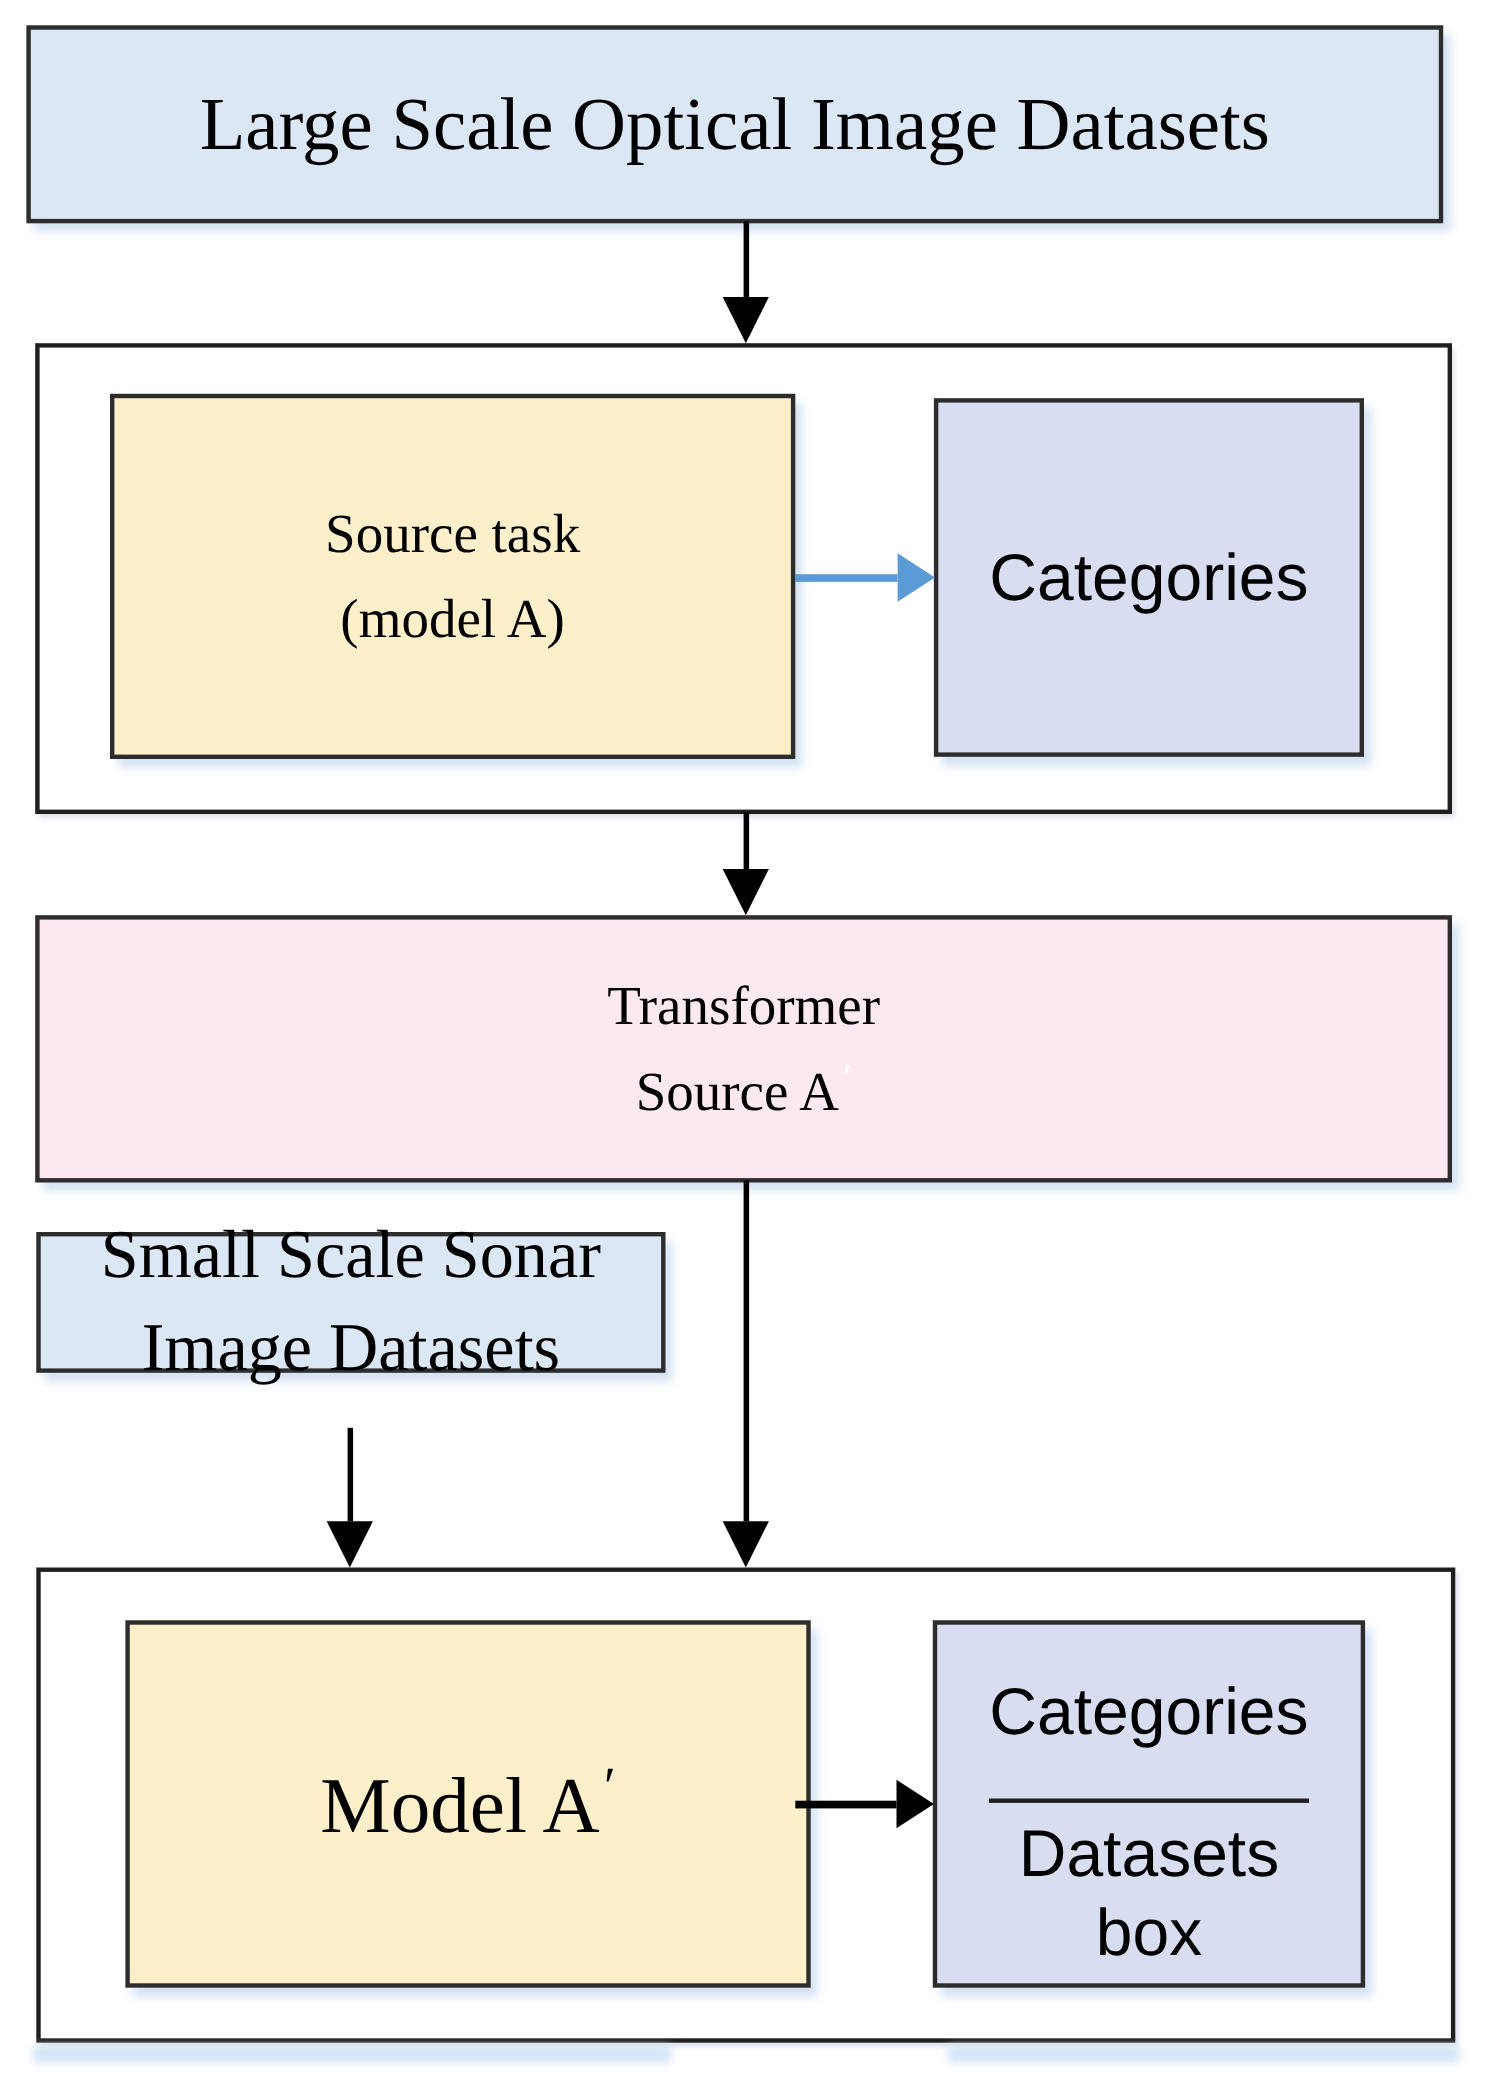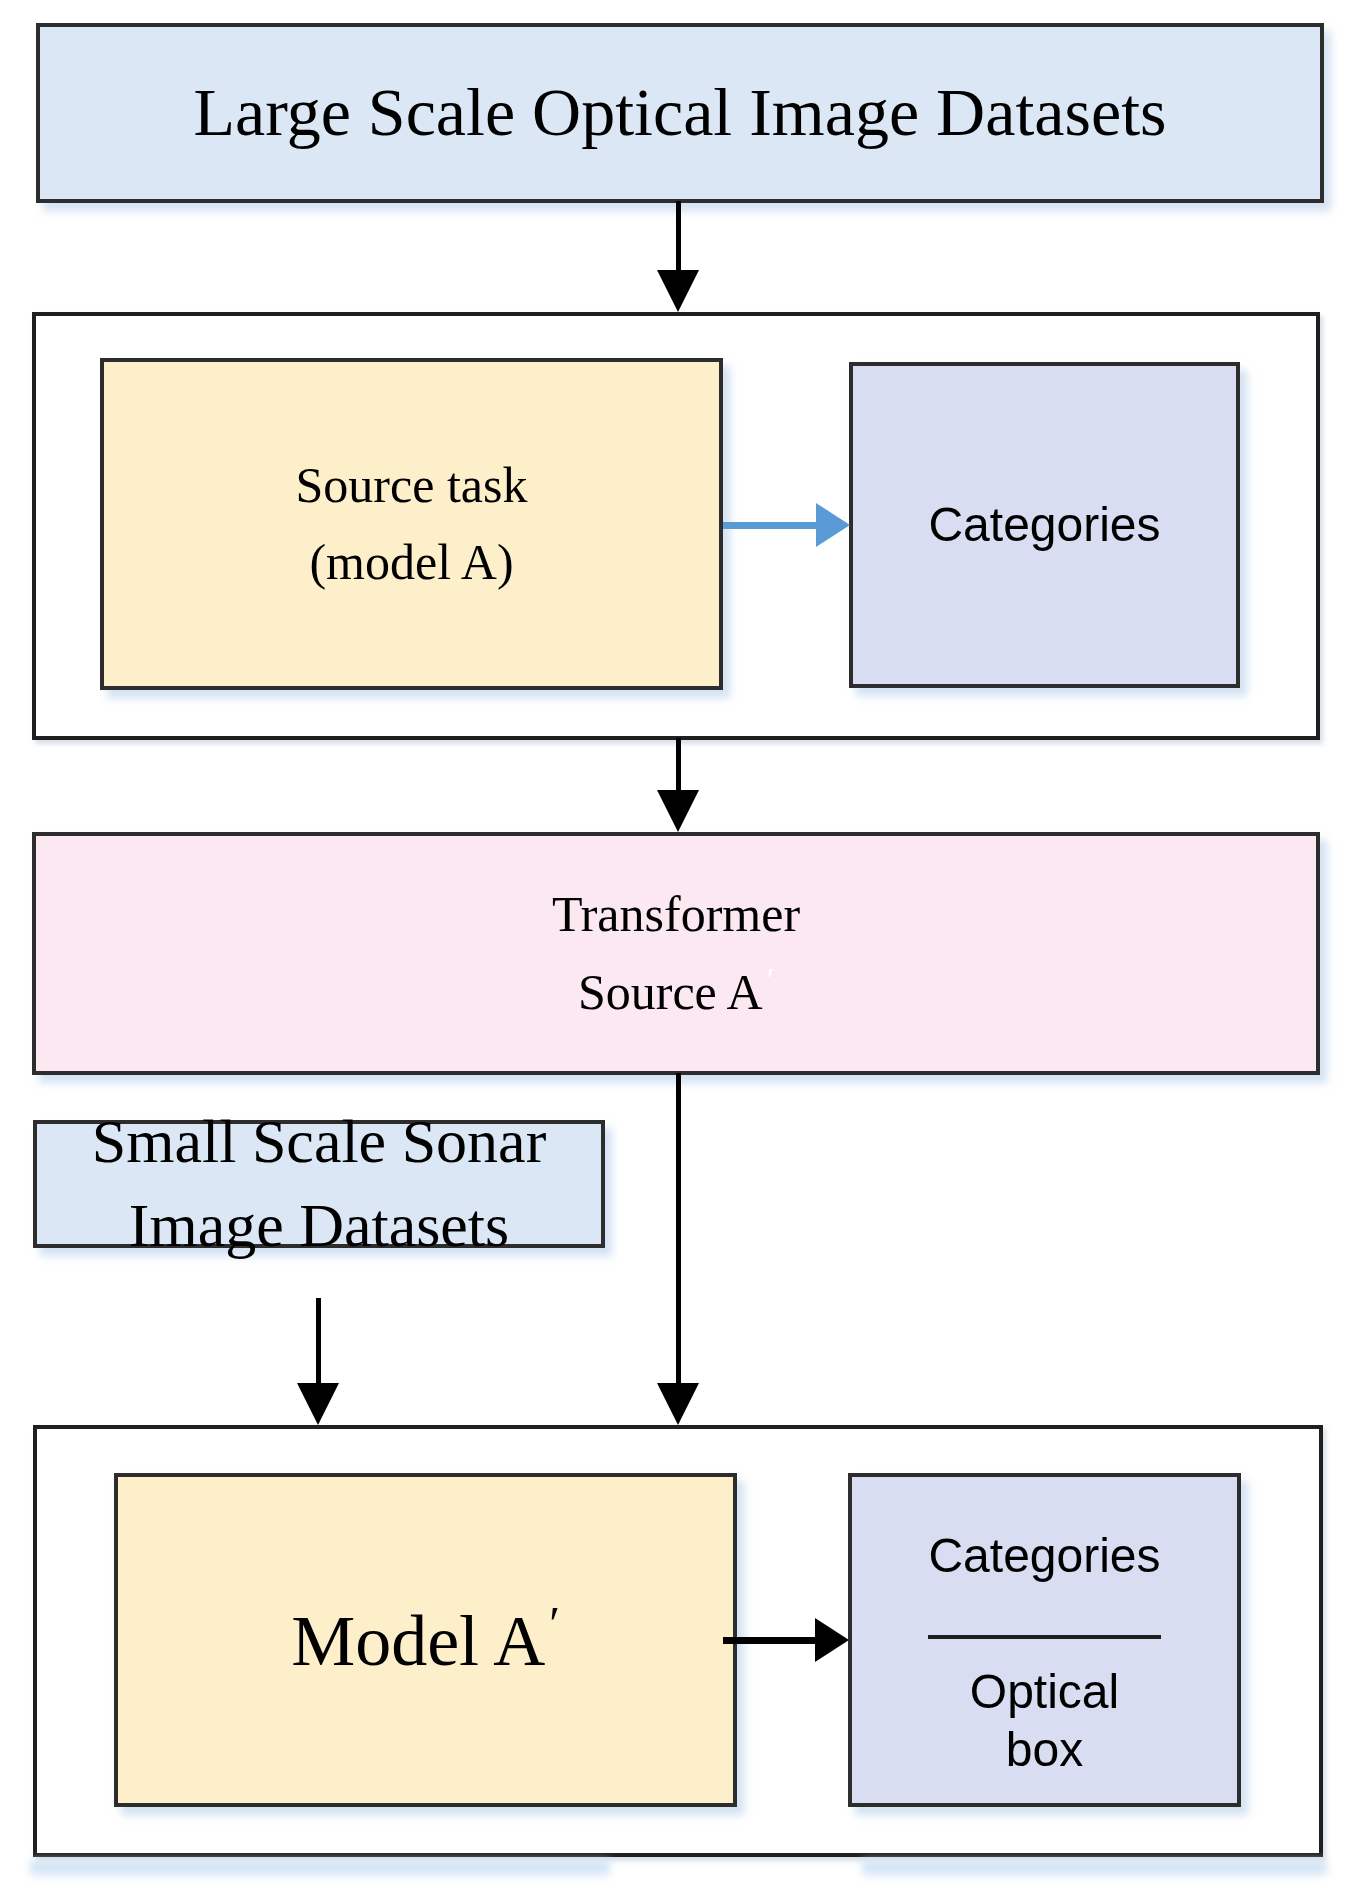--- a/index.html
+++ b/index.html
@@ -41,32 +41,32 @@
 
   .fill-lightblue { background:var(--light-blue); }
   .fill-yellow    { background:var(--yellow); }
   .fill-lavender  { background:var(--lavender); }
   .fill-pink      { background:var(--pink); }
 
   .serif-lg { font-size:68px; }
   .serif-md { font-size:50px; line-height:1.55; }
   .serif-sm { font-size:62px; line-height:1.35; }
   .serif-xl { font-size:72px; }
-  .sans-lbl { font-family:"Liberation Sans", sans-serif; font-size:48px; }
+  .sans-lbl { font-family:"Liberation Sans", sans-serif; font-size:60px; }
 
   .prime {
     font-size:0.68em;
     vertical-align:0.52em;
     margin-left:4px;
     font-family:"Liberation Serif", serif;
   }
   .prime--white { color:#ffffff; }
 
   
-  #box-optical   { left:36px;  top:23px;   width:1288px; height:180px; }
+  #box-optical   { left:24px;  top:23px;   width:1288px; height:180px; }
   #stage-source  { left:32px;  top:312px;  width:1288px; height:428px; }
   #box-source    { left:64px;  top:42px;   width:623px;  height:332px; position:absolute; }
   #box-cat-src   { left:813px; top:46px;   width:391px;  height:326px; position:absolute; }
   #box-transformer { left:32px; top:832px; width:1288px; height:243px; }
   #box-sonar     { left:33px;  top:1120px; width:572px;  height:128px; }
   #stage-target  { left:33px;  top:1425px; width:1290px; height:432px; }
   #box-model     { left:77px;  top:44px;   width:623px;  height:334px; position:absolute; }
   #box-outputs   { left:811px; top:44px;   width:393px;  height:334px; position:absolute;
                    padding:0; display:flex; flex-direction:column; }
   #box-outputs .cell { flex:1; display:flex; align-items:center; justify-content:center; text-align:center; }
@@ -171,21 +171,21 @@
   <div class="container-box" id="stage-target">
     <div class="node fill-yellow soft-shadow serif-xl" id="box-model">
       <span><span>Model A</span><span class="prime">′</span></span>
     </div>
     <div class="node fill-lavender soft-shadow sans-lbl" id="box-outputs">
       <div class="cell cell-top">
         <span>Categories</span>
       </div>
       <div class="cell">
         <span style="line-height:1.2;">
-          <span style="display:block;">Optical</span>
+          <span style="display:block;">Datasets</span>
           <span style="display:block;">box</span>
         </span>
       </div>
     </div>
   </div>
 
   <div class="h-arrow" id="arrow-model-out">
     <div class="shaft"></div>
     <div class="head"></div>
   </div>

